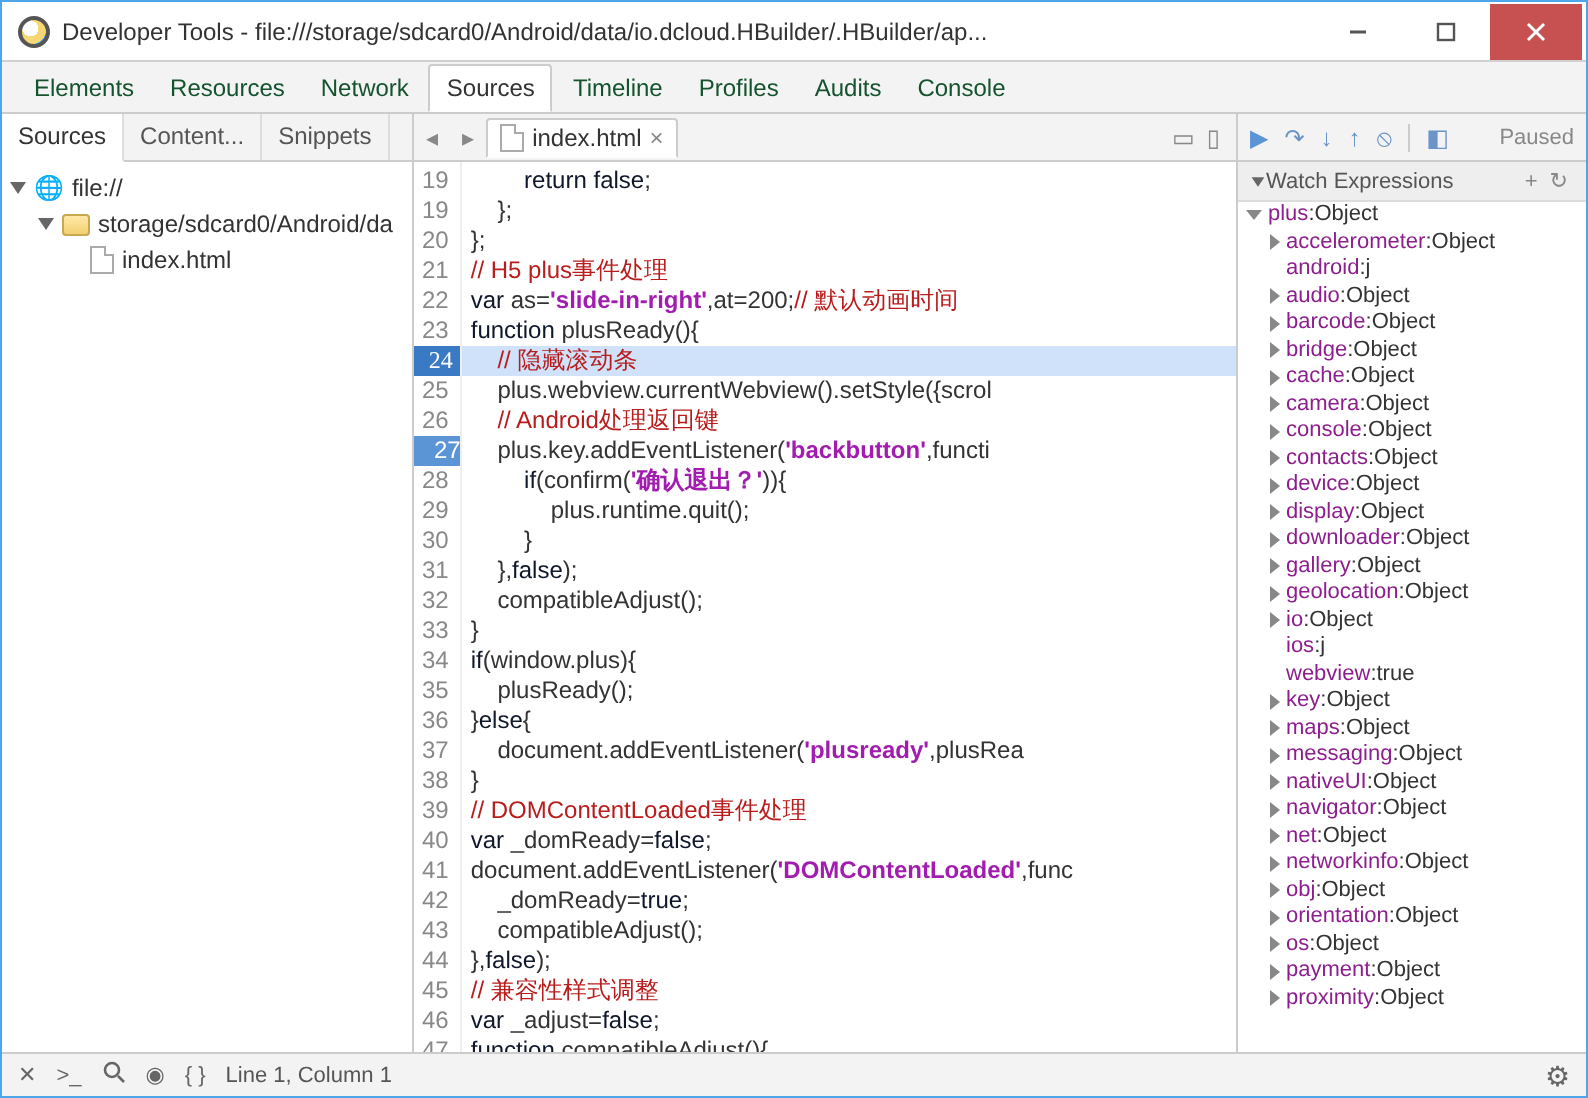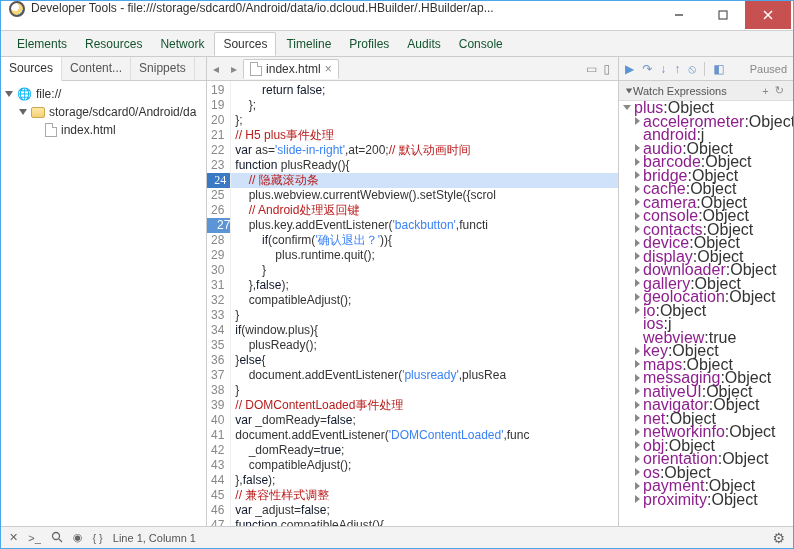--- a/index.html
+++ b/index.html
@@ -1,17 +1,17 @@
 <!DOCTYPE html>
 <html><head>
 <meta charset="utf-8">
 <style>
 * { margin: 0; padding: 0; box-sizing: border-box; font-family: "Segoe UI", Tahoma, sans-serif; }
 body { width: 794px; height: 549px; background: #fff; border: 1px solid #4ea6ea; overflow: hidden; font-size: 12px; color: #333; }
-.titlebar { height: 30px; background: #fff; display: flex; align-items: flex-start; padding: 0 2px 0 8px; border-bottom: 1px solid #d0d0d0; }
+.titlebar { height: 30px; background: #fff; display: flex; align-items: center; padding: 0 2px 0 8px; border-bottom: 1px solid #d0d0d0; }
 .titlebar .ico { width: 16px; height: 16px; border: 2px solid #555; border-radius: 50%; background: radial-gradient(circle at 35% 35%, #fff 0 4px, #f7d774 4px 8px, #4ea6ea 8px); margin-right: 6px; }
 .titlebar .title { flex: 1; font-size: 12px; color: #333; white-space: nowrap; overflow: hidden; text-overflow: ellipsis; }
 .winbtns { display: flex; }
 .winbtn { width: 44px; height: 28px; display: flex; align-items: center; justify-content: center; color: #555; }
 .winbtn.close { background: #c75050; color: #fff; width: 46px; }
 .maintabs { height: 26px; display: flex; align-items: center; padding: 0 8px; border-bottom: 1px solid #ccc; background: #f3f3f3; gap: 2px; }
 .maintab { padding: 4px 8px; color: #14532d; cursor: pointer; }
 .maintab.active { background: #fff; border: 1px solid #ccc; border-bottom: 1px solid #fff; border-radius: 2px 2px 0 0; color: #333; }
 .workspace { display: flex; height: 469px; }
 .leftpanel { width: 206px; border-right: 1px solid #ccc; display: flex; flex-direction: column; }
@@ -33,33 +33,33 @@
 .tabicon { display: flex; gap: 6px; padding-right: 8px; color: #888; }
 .editor { flex: 1; display: flex; overflow: hidden; font-family: Consolas, monospace; font-size: 12px; line-height: 15px; }
 .gutter { background: #fff; border-right: 1px solid #eee; color: #888; text-align: right; padding: 2px 6px 2px 4px; user-select: none; }
 .gutter div { height: 15px; }
 .gutter .hl { background: #3a79c4; color: #fff; padding-right: 4px; margin-right: -6px; margin-left: -4px; font-family: Liberation Serif, serif; }
 .gutter .bp { background: #5b95d6; color: #fff; padding-right: 0; margin-right: -6px; margin-left: -4px; }
 .code { flex: 1; padding: 2px 0; white-space: pre; overflow: hidden; }
 .code div { height: 15px; padding-left: 4px; }
 .code .hl { background: #cfe2f9; }
 .c-kw { color: #0f172a; }
-.c-str { color: #3b82f6; }
+.c-str { color: #a21caf; font-weight: bold; }
 .c-cm { color: #b91c1c; }
 .rightpanel { width: 174px; display: flex; flex-direction: column; }
 .dbgtoolbar { height: 24px; display: flex; align-items: center; padding: 0 6px; border-bottom: 1px solid #ccc; background: #f3f3f3; gap: 8px; }
 .dbgtoolbar .btn { color: #6b94c9; font-size: 12px; }
 .dbgtoolbar .btn.play { color: #5b95d6; }
 .dbgtoolbar .sep { width: 1px; height: 14px; background: #ccc; }
 .dbgtoolbar .spacer { flex: 1; }
 .pausedlbl { color: #888; font-size: 11px; }
 .watchhdr { height: 20px; display: flex; align-items: center; background: #eee; padding: 0 6px; border-bottom: 1px solid #ddd; font-size: 11px; color: #555; }
 .watchhdr .spacer { flex: 1; }
 .watchhdr .act { color: #888; padding: 0 3px; }
-.watchlist { flex: 1; overflow: hidden; font-family: Consolas, monospace; font-size: 16px; line-height: 13.5px; text-align: right; }
+.watchlist { flex: 1; overflow: hidden; font-family: Consolas, monospace; font-size: 11px; line-height: 13.5px; text-align: right; }
 .wrow { display: flex; align-items: center; padding: 0 0 0 4px; white-space: nowrap; }
 .wrow .tri3 { width: 0; height: 0; border-top: 4px solid transparent; border-bottom: 4px solid transparent; border-left: 5px solid #888; margin-right: 3px; visibility: hidden; }
 .wrow.expandable .tri3 { visibility: visible; }
 .wrow.open .tri3 { border-left: none; border-top: 5px solid #888; border-left: 4px solid transparent; border-right: 4px solid transparent; border-bottom: none; }
 .wrow.child { padding-left: 16px; }
 .wkey { color: #8d1e8d; }
 .wval { color: #333; }
 .statusbar { height: 22px; border-top: 1px solid #ccc; background: #f3f3f3; display: flex; align-items: center; padding: 0 8px; gap: 10px; font-size: 11px; color: #555; }
 .statusbar .spacer { flex: 1; }
 .statusbar svg, .statusbar .glyph { color: #666; }

